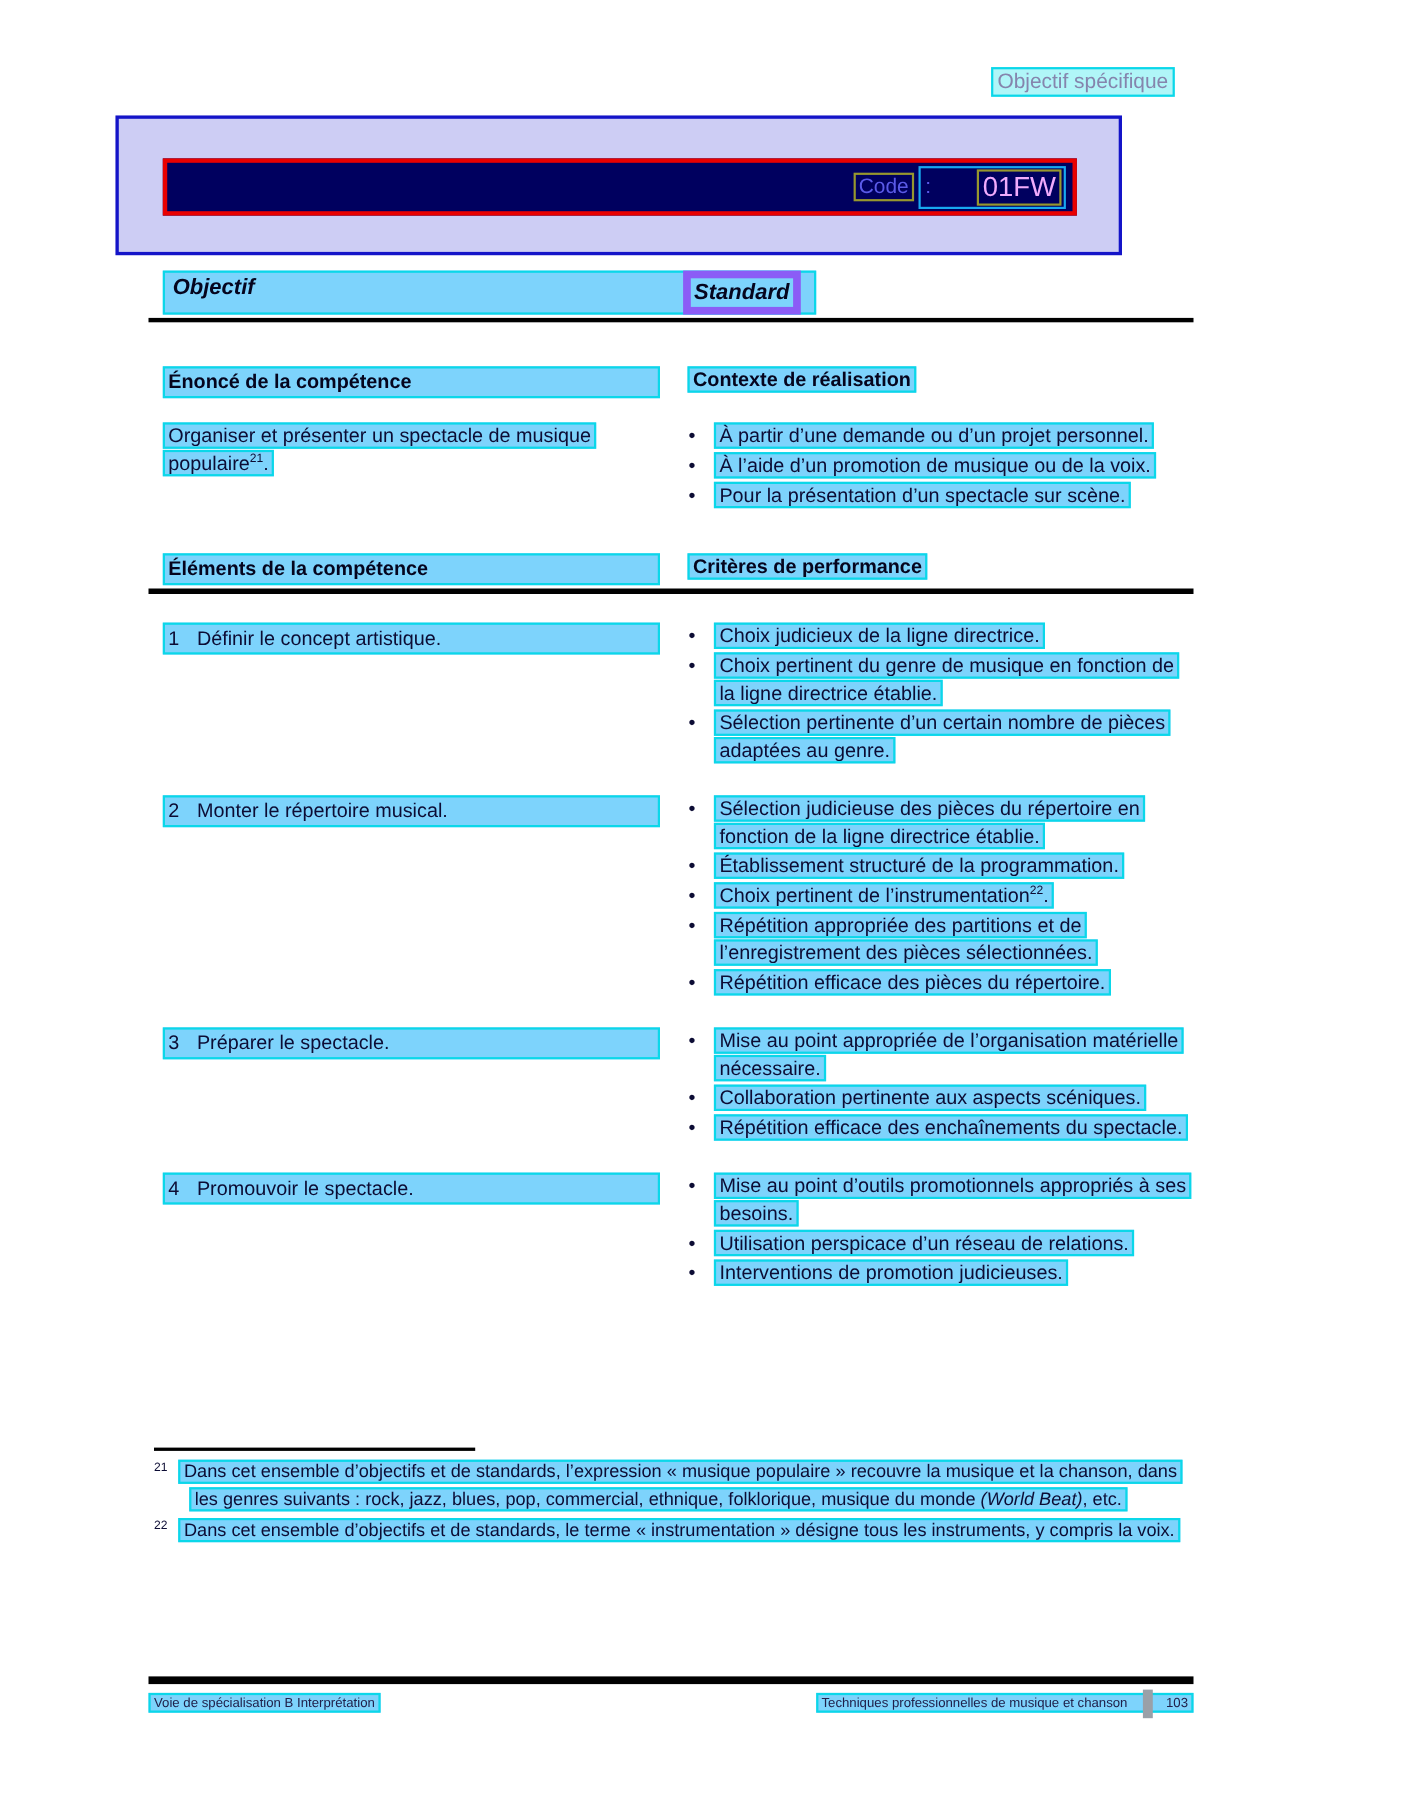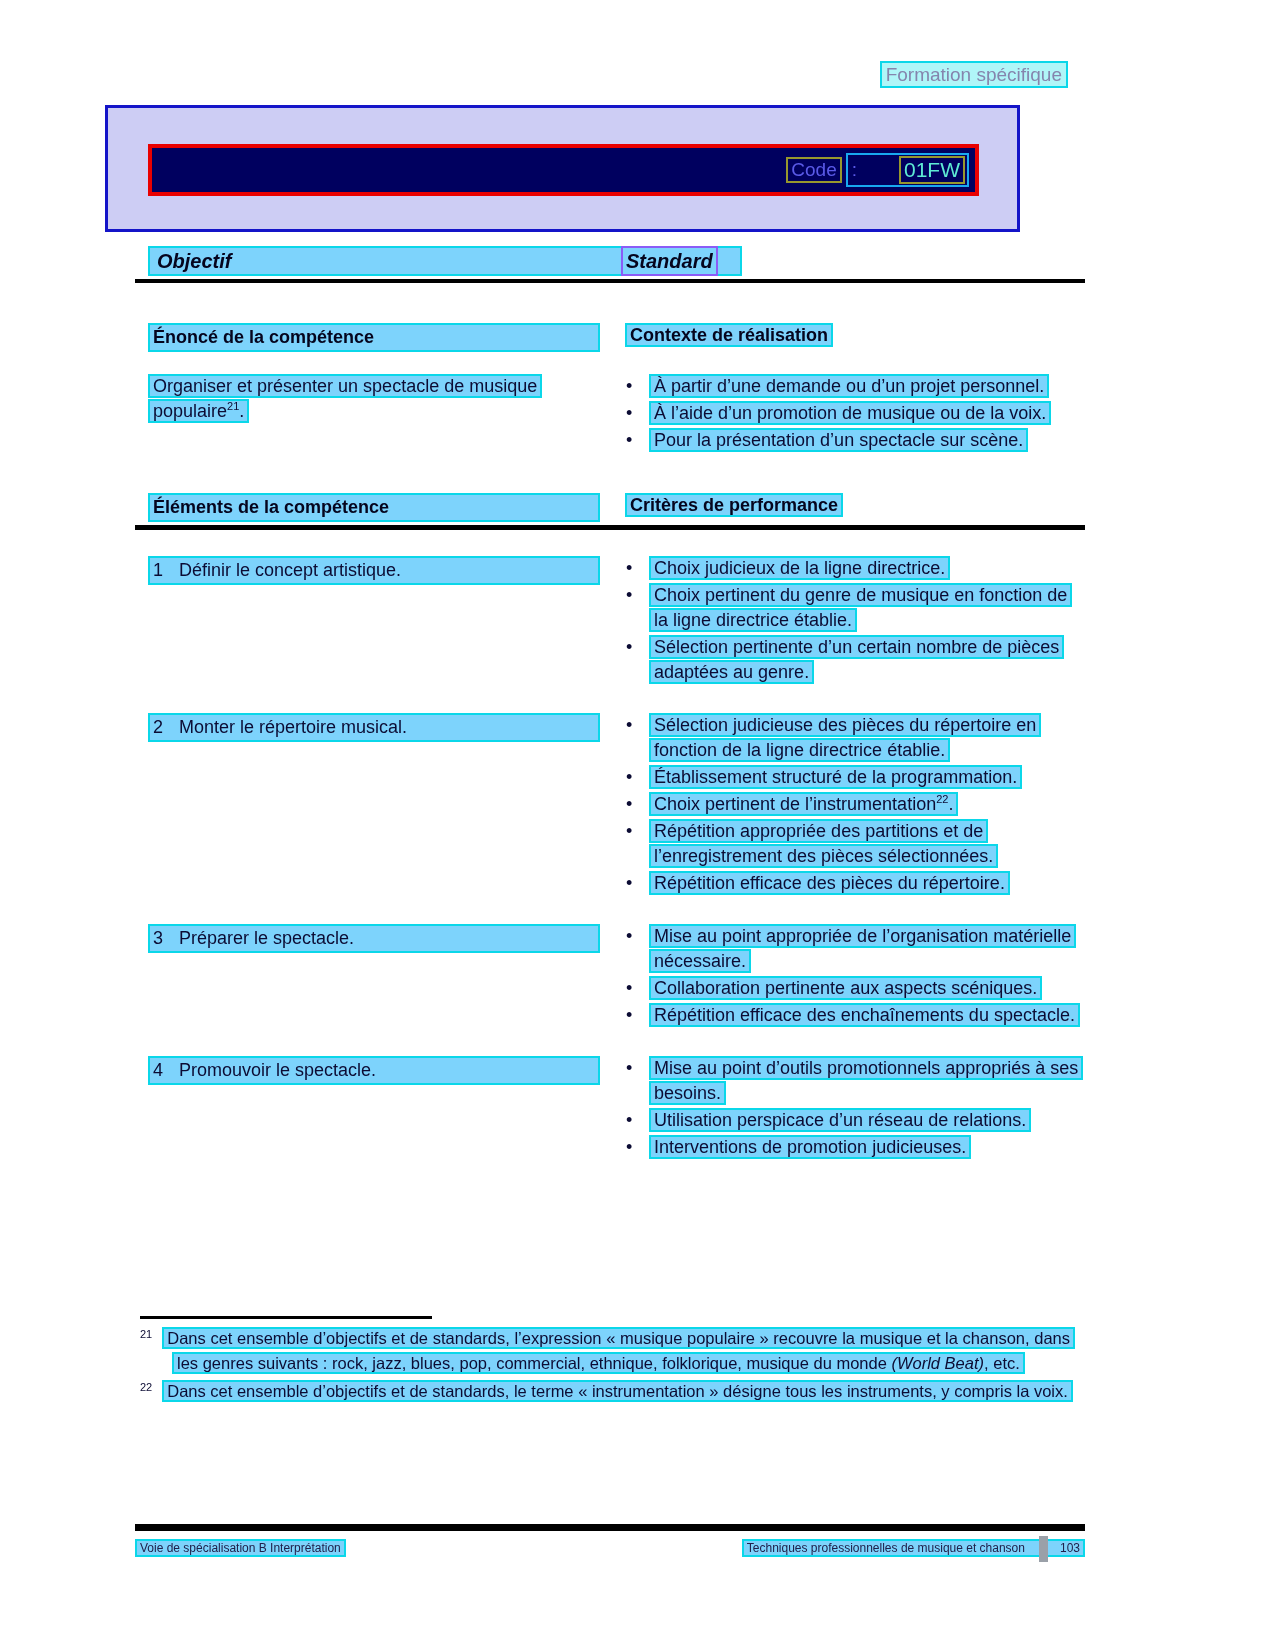--- a/index.html
+++ b/index.html
@@ -19,30 +19,30 @@
   
   .banner-outer { position:absolute; top:105px; left:105px; width:915px; height:127px;
                   background:#cdcdf4; border:3px solid #1414c8; box-sizing:border-box; }
   .banner-inner { position:absolute; top:36px; left:40px; right:38px; height:52px;
                   background:#00005f; border:4px solid #e90000; box-sizing:border-box;
                   display:flex; align-items:center; justify-content:flex-end; padding-right:6px; }
   .code-chip { color:#5a5ae8; font-size:19px; border:2px solid #97972e; padding:0 3px; }
   .code-box  { border:2px solid #18a8f0; margin-left:4px; padding:1px 2px; display:inline-flex; align-items:center; }
   .code-sep  { color:#5a5ae8; font-size:19px; padding:0 2px; }
   .code-gap  { display:inline-block; width:40px; }
-  .code-val  { color:#5eead4; font-size:21px; border:2px solid #97972e; padding:0 3px; }
+  .code-val  { color:#f0abfc; font-size:25px; border:2px solid #97972e; padding:0 3px; }
 
   
   .main { position:absolute; top:246px; left:135px; width:950px; font-size:18px; line-height:25px; }
 
   .obj-bar { display:grid; grid-template-columns:470px auto; justify-content:start;
              width:594px; margin-left:13px; box-sizing:border-box;
              font-size:20px; font-weight:bold; font-style:italic; color:#05051e; line-height:26px; }
   .obj-bar .plain { padding-left:4px; }
-  .std-box { border:2px solid #8b5cf6; margin:-2px; padding:0 3px; }
+  .std-box { border:7px solid #8b5cf6; margin:-2px; padding:0 3px; }
 
   .rule-thick { height:4px; background:#000000; margin-top:3px; }
   .rule-thick2 { height:5px; background:#000000; margin-top:3px; }
 
   .tr { display:grid; grid-template-columns:487px 463px; }
   .lc { padding-left:13px; padding-right:22px; box-sizing:border-box; }
   .rc { box-sizing:border-box; padding-right:6px; }
 
   .head-row { margin-top:40px; font-weight:bold; color:#05051e; font-size:18px; }
   .head-row .rc .hl { margin-left:3px; }
@@ -73,21 +73,21 @@
   .frow .hl { border-width:2px; }
   .gbar { display:inline-block; width:9px; height:26px; background:#9aa0a8;
           vertical-align:middle; margin:-10px 12px -10px 14px; }
 </style>
 </head>
 <body>
 
 <div class="page">
 
   <div class="top-row">
-    <span class="cy-label">Formation spécifique</span>
+    <span class="cy-label">Objectif spécifique</span>
   </div>
 
   <div class="banner-outer">
     <div class="banner-inner">
       <span class="code-chip">Code</span>
       <span class="code-box">
           <span class="code-sep">:</span>
           <span class="code-gap"></span>
           <span class="code-val">01FW</span>
         </span>

